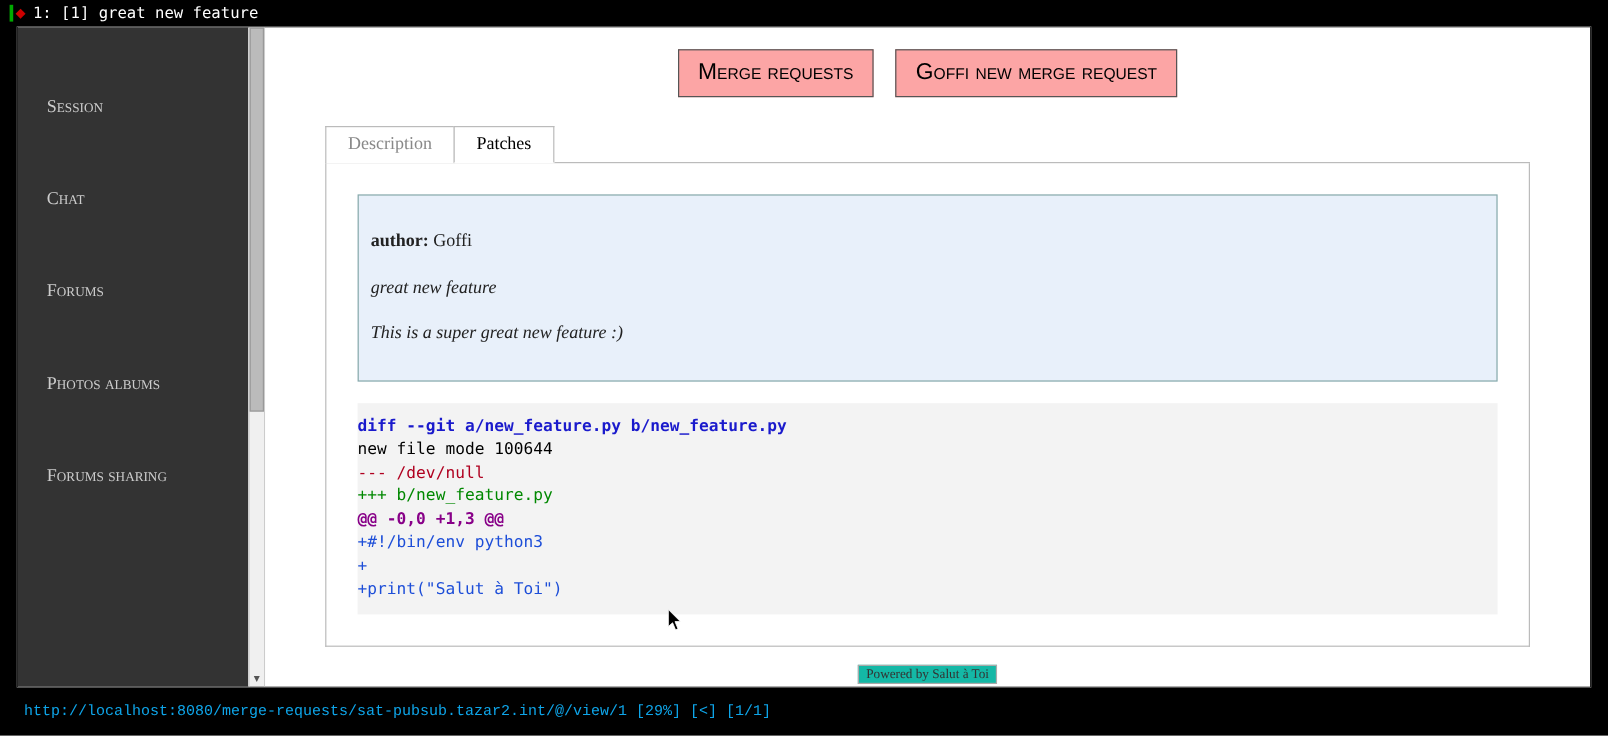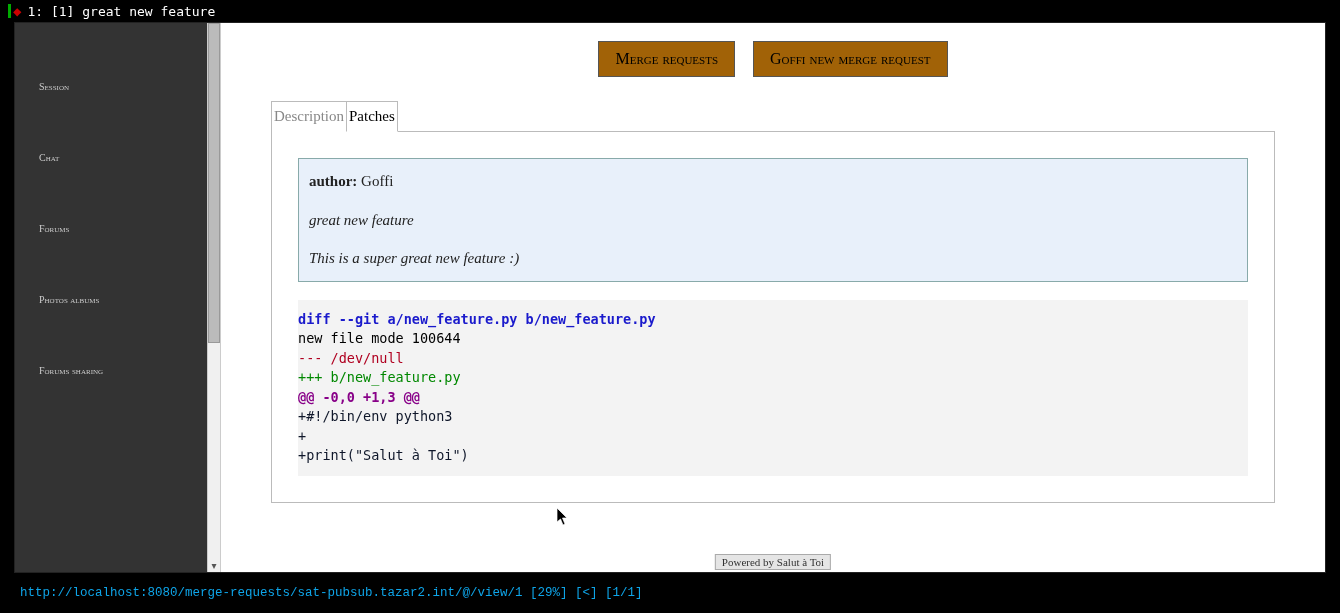--- a/index.html
+++ b/index.html
@@ -45,21 +45,21 @@
     }
     .sidebar {
       width: 192px;
       background: #333;
       color: #ddd;
       flex-shrink: 0;
       padding-top: 28px;
     }
     .sidebar-item {
       padding: 30px 0 30px 24px;
-      font-size: 10px;
+      font-size: 15px;
       font-variant: small-caps;
       cursor: pointer;
       color: #ccc;
     }
     .scroll-gutter {
       width: 14px;
       background: #f0f0f0;
       border-left: 1px solid #ccc;
       border-right: 1px solid #ccc;
       position: relative;
@@ -94,35 +94,35 @@
       position: relative;
     }
     .top-buttons {
       display: flex;
       justify-content: center;
       gap: 18px;
       margin-bottom: 24px;
     }
     .btn {
       border: 1px solid #555;
-      background: #a16207;
+      background: #fca5a5;
       padding: 8px 16px;
-      font-family: Liberation Serif, serif;
-      font-size: 16px;
+      font-family: Liberation Sans, sans-serif;
+      font-size: 19px;
       font-variant: small-caps;
       cursor: pointer;
     }
     .tabs {
       display: flex;
       border-bottom: 1px solid #bbb;
     }
     .tab {
       border: 1px solid #bbb;
       border-bottom: none;
-      padding: 6px 2px;
+      padding: 6px 18px;
       font-size: 15px;
       background: #fff;
       color: #888;
       cursor: pointer;
       margin-right: -1px;
       margin-bottom: -1px;
     }
     .tab.active {
       color: #000;
       background: #fff;
@@ -131,21 +131,21 @@
       z-index: 1;
     }
     .patch-panel {
       border: 1px solid #bbb;
       border-top: none;
       padding: 26px;
     }
     .commit-box {
       border: 1px solid #8aa;
       background: #e8f0fa;
-      padding: 8px 10px;
+      padding: 24px 10px;
       font-size: 15px;
       font-style: italic;
       color: #222;
       line-height: 1.9;
     }
     .commit-box .author-line {
       font-style: normal;
     }
     .commit-box .author-label {
       font-weight: bold;
@@ -157,29 +157,29 @@
       padding: 10px 0;
       margin-top: 18px;
       line-height: 1.45;
       white-space: pre;
     }
     .diff-header { color: #1a1acc; font-weight: bold; }
     .diff-mode { color: #000; }
     .diff-minus { color: #b00020; }
     .diff-plus { color: #008800; }
     .diff-hunk { color: #880088; font-weight: bold; text-align: right; }
-    .diff-add { color: #0f172a; }
+    .diff-add { color: #1d4ed8; }
     .footer-center {
       position: absolute;
       bottom: 2px;
       left: 50%;
       transform: translateX(-50%);
       font-size: 11px;
       color: #333;
-      background: #e5e5e5;
+      background: #14b8a6;
       border: 1px solid #aaa;
       padding: 1px 6px;
     }
     .statusbar {
       position: absolute;
       bottom: 12px;
       left: 14px;
       right: 14px;
       height: 16px;
       background: #000;

